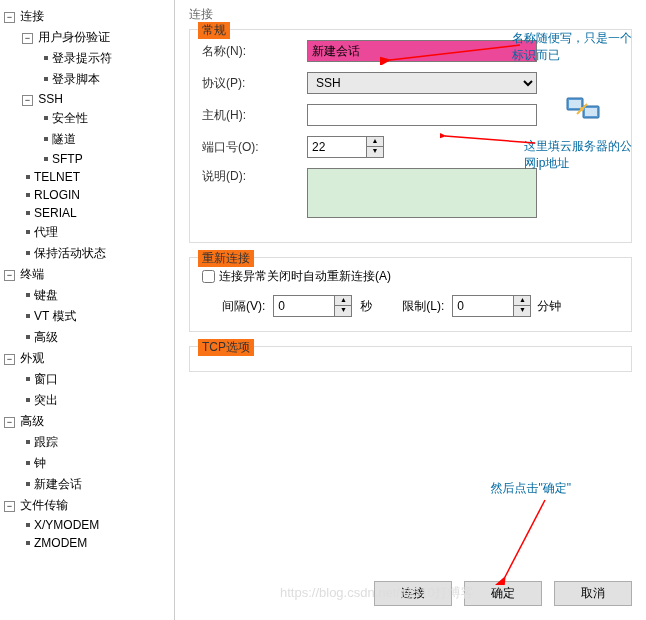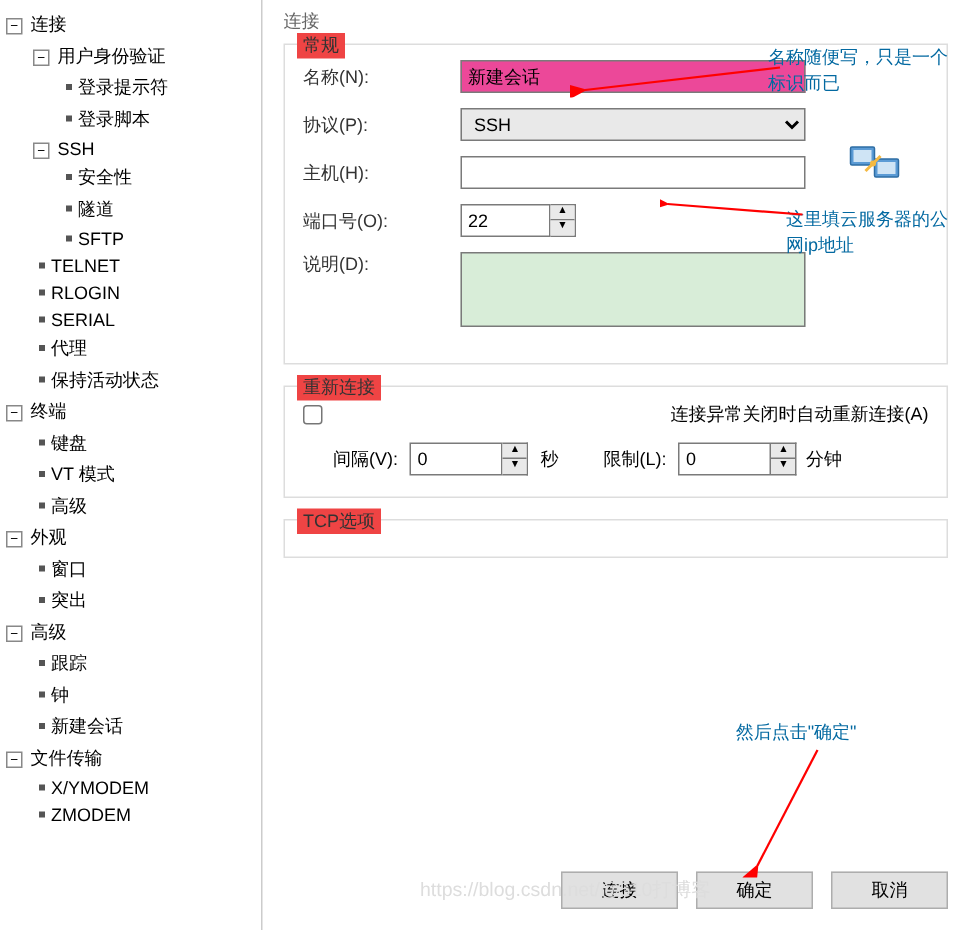--- a/index.html
+++ b/index.html
@@ -9,34 +9,34 @@
 .tree { list-style: none; }
 .tree-item { padding: 2px 0; white-space: nowrap; cursor: pointer; }
 .tree-toggle { display: inline-block; width: 11px; height: 11px; border: 1px solid #888; text-align: center; line-height: 9px; font-size: 9px; margin-right: 2px; background: #fff; cursor: pointer; }
 .tree-icon { display: inline-block; width: 4px; height: 4px; background: #555; margin: 0 4px 1px 4px; vertical-align: middle; }
 .bold { font-weight: normal; }
 .indent-1 { padding-left: 18px; }
 .indent-2 { padding-left: 36px; }
 .main { flex: 1; padding: 6px 14px 10px 14px; position: relative; display: flex; flex-direction: column; }
 .header { font-size: 12px; color: #666; padding-bottom: 6px; }
 .fieldset { border: 1px solid #ddd; padding: 10px 12px 14px 12px; margin-bottom: 14px; position: relative; }
-.fieldset-legend { position: absolute; top: -8px; left: 8px; background: #ef4444; padding: 0 4px; color: #333; }
+.fieldset-legend { position: absolute; top: -8px; left: 8px; background: #f97316; padding: 0 4px; color: #333; }
 .form-row { display: flex; align-items: center; margin-bottom: 10px; }
 .form-label { width: 105px; color: #333; }
 .text-input { height: 22px; border: 1px solid #7a7a7a; padding: 2px 4px; font-family: inherit; font-size: 12px; }
 .name-input { width: 230px; background: #ec4899; }
 .host-input { width: 230px; background: #fff; }
 .select { width: 230px; height: 22px; border: 1px solid #7a7a7a; background: #e9e9e9; padding: 1px 4px; font-family: inherit; font-size: 12px; }
 .spinner-wrap { display: inline-flex; }
 .spinner { width: 60px; height: 22px; border: 1px solid #7a7a7a; padding: 2px 4px; font-family: inherit; font-size: 12px; }
 .spin-buttons { display: flex; flex-direction: column; border: 1px solid #7a7a7a; border-left: none; }
 .spin-btn { width: 16px; height: 10px; font-size: 7px; line-height: 8px; text-align: center; background: #e9e9e9; cursor: pointer; border-bottom: 1px solid #7a7a7a; }
 .spin-btn:last-child { border-bottom: none; }
 .textarea { width: 230px; height: 50px; border: 1px solid #7a7a7a; background: #d8edd8; resize: none; font-family: inherit; font-size: 12px; padding: 2px 4px; }
-.checkbox-row { display: flex; align-items: center; margin-bottom: 10px; justify-content: space-between; }
+.checkbox-row { display: flex; align-items: center; margin-bottom: 10px; }
 .checkbox { width: 13px; height: 13px; margin-right: 4px; }
 .inline-row { display: flex; align-items: center; gap: 6px; padding-left: 20px; }
 .inline-label { margin-right: 2px; }
 .small-spin { width: 62px; }
 .unit { margin-left: 2px; margin-right: 24px; }
 .buttons { position: absolute; bottom: 14px; right: 14px; display: flex; gap: 12px; }
 .btn { width: 78px; height: 25px; border: 1px solid #adadad; background: #e1e1e1; font-family: inherit; font-size: 12px; cursor: pointer; }
 .icon-computers { position: absolute; top: 66px; right: 30px; }
 .annotation { position: absolute; color: #0369a1; font-size: 12px; pointer-events: none; }
 .ann1 { top: 30px; right: 14px; width: 120px; }

